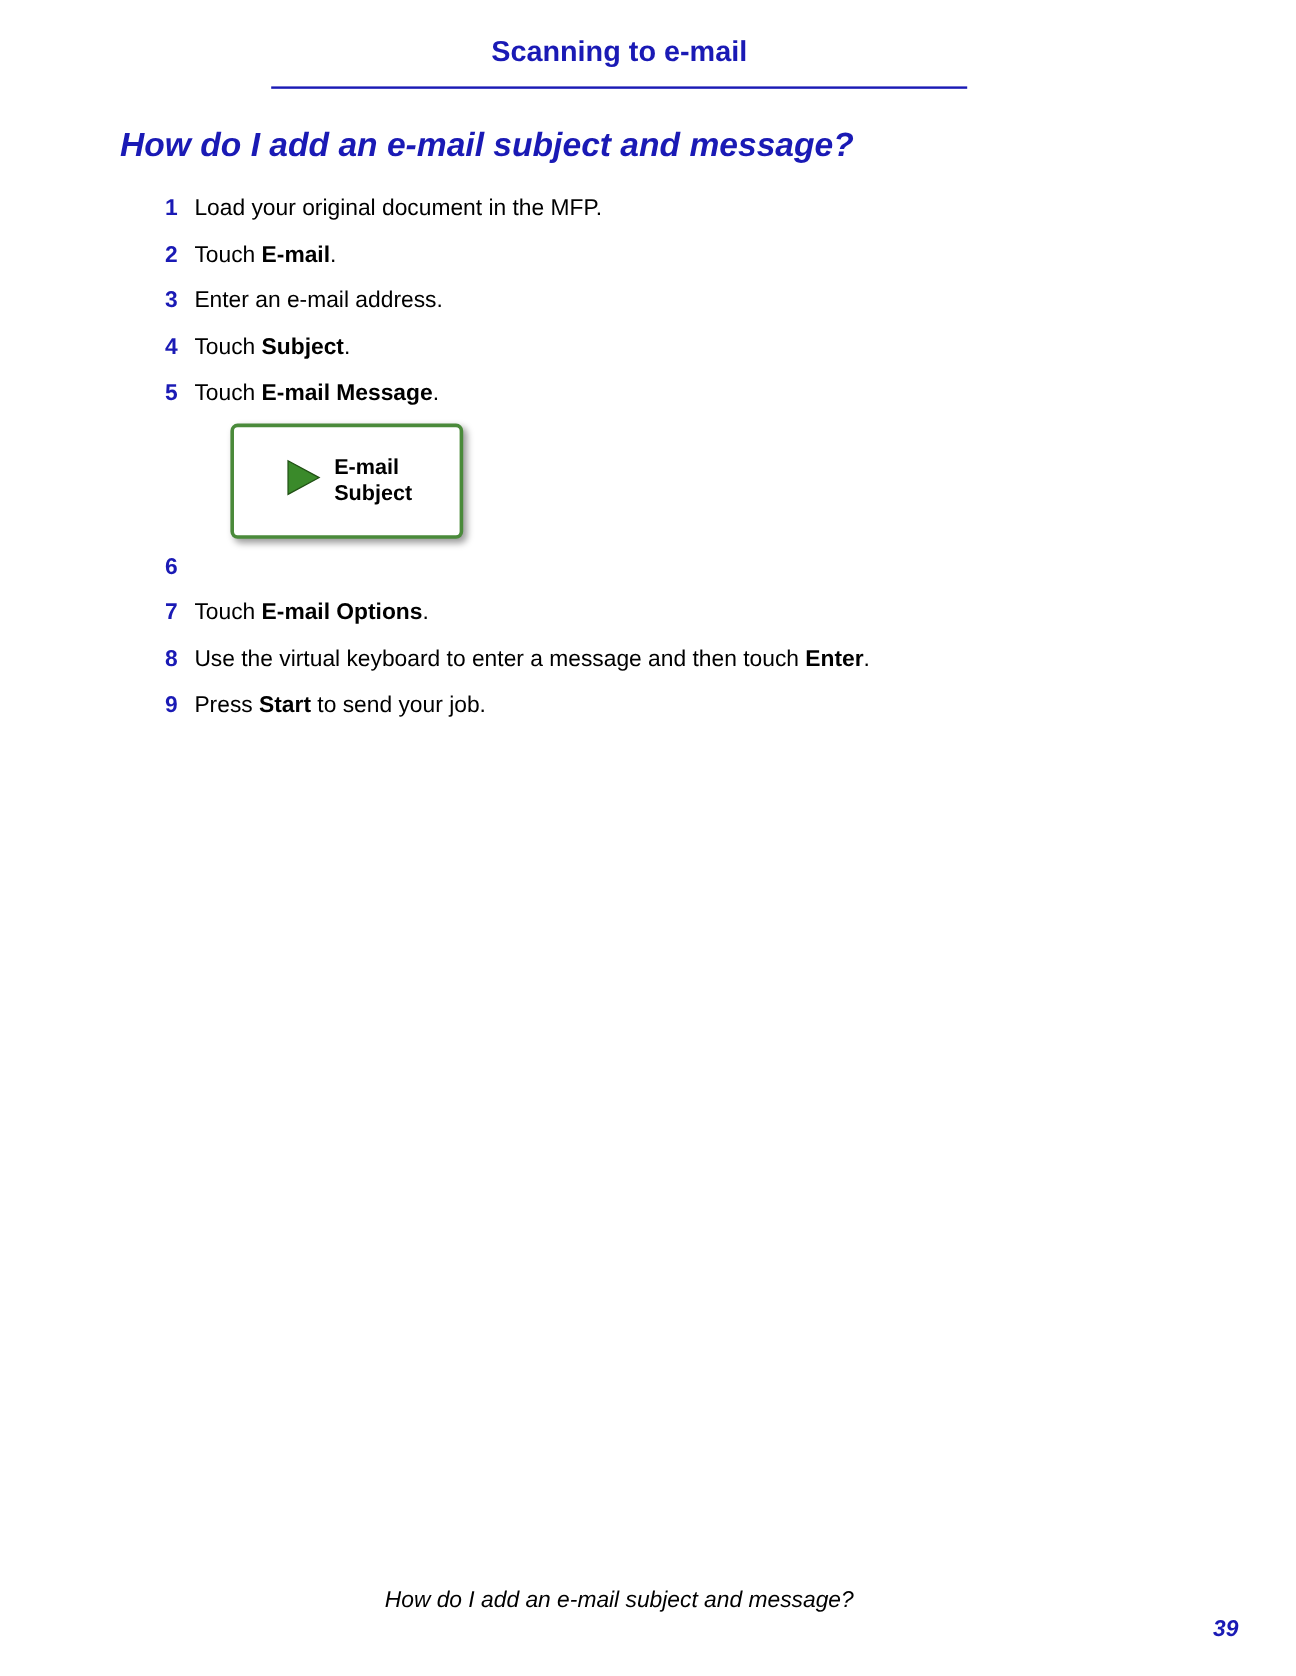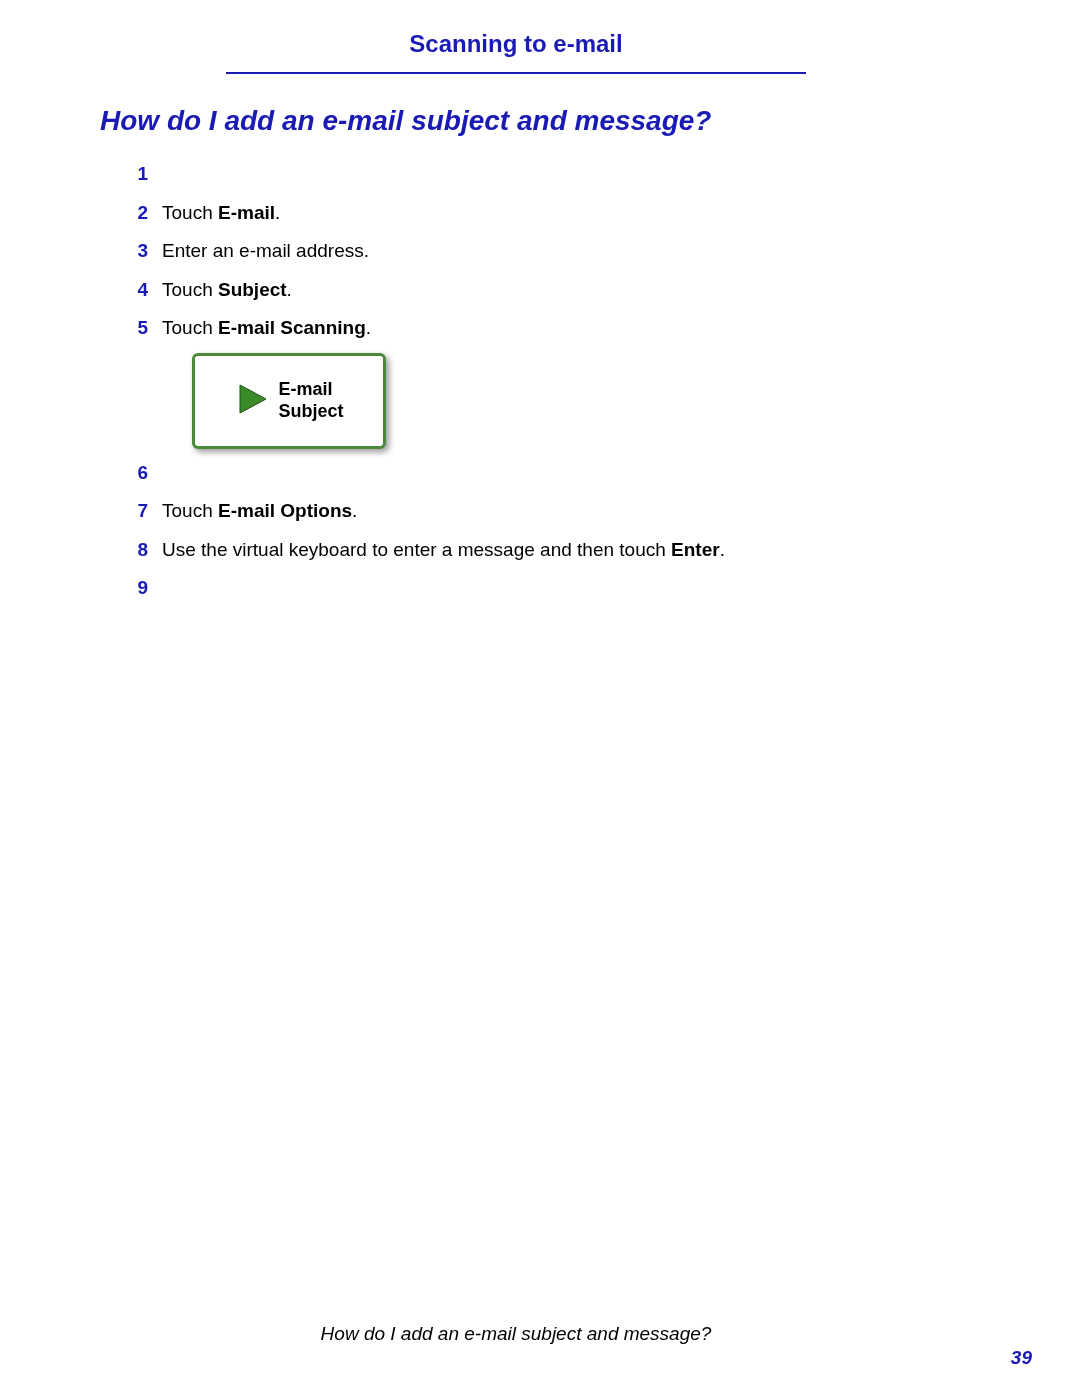--- a/index.html
+++ b/index.html
@@ -122,40 +122,41 @@
     <div class="header-title">Scanning to e-mail</div>
     <hr class="header-rule">
   </div>
 
   <div class="section-title">How do I add an e-mail subject and message?</div>
 
   <div class="steps">
 
     <div class="step">
       <span class="step-num">1</span>
+      <span class="step-text">Load your original document in the MFP.</span>
     </div>
 
     <div class="step">
       <span class="step-num">2</span>
       <span class="step-text"><span>Touch </span><b>E-mail</b><span>.</span></span>
     </div>
 
     <div class="step">
       <span class="step-num">3</span>
       <span class="step-text">Enter an e-mail address.</span>
     </div>
 
     <div class="step">
       <span class="step-num">4</span>
       <span class="step-text"><span>Touch </span><b>Subject</b><span>.</span></span>
     </div>
 
     <div class="step">
       <span class="step-num">5</span>
-      <span class="step-text"><span>Touch </span><b>E-mail Scanning</b><span>.</span></span>
+      <span class="step-text"><span>Touch </span><b>E-mail Message</b><span>.</span></span>
     </div>
 
     <div class="button-wrap">
       <div class="ui-button">
         <span>
           <svg width="36" height="36" viewBox="0 0 36 36">
             <polygon points="6,4 32,18 6,32" fill="#3a8a2a" stroke="#215015" stroke-width="1"></polygon>
           </svg>
         </span>
         <span class="label">
@@ -174,20 +175,21 @@
       <span class="step-text"><span>Touch </span><b>E-mail Options</b><span>.</span></span>
     </div>
 
     <div class="step">
       <span class="step-num">8</span>
       <span class="step-text"><span>Use the virtual keyboard to enter a message and then touch </span><b>Enter</b><span>.</span></span>
     </div>
 
     <div class="step">
       <span class="step-num">9</span>
+      <span class="step-text"><span>Press </span><b>Start</b><span> to send your job.</span></span>
     </div>
 
   </div>
 
   <div class="footer">
     <div class="footer-title">How do I add an e-mail subject and message?</div>
     <div class="footer-page">39</div>
   </div>
 
 </div>

